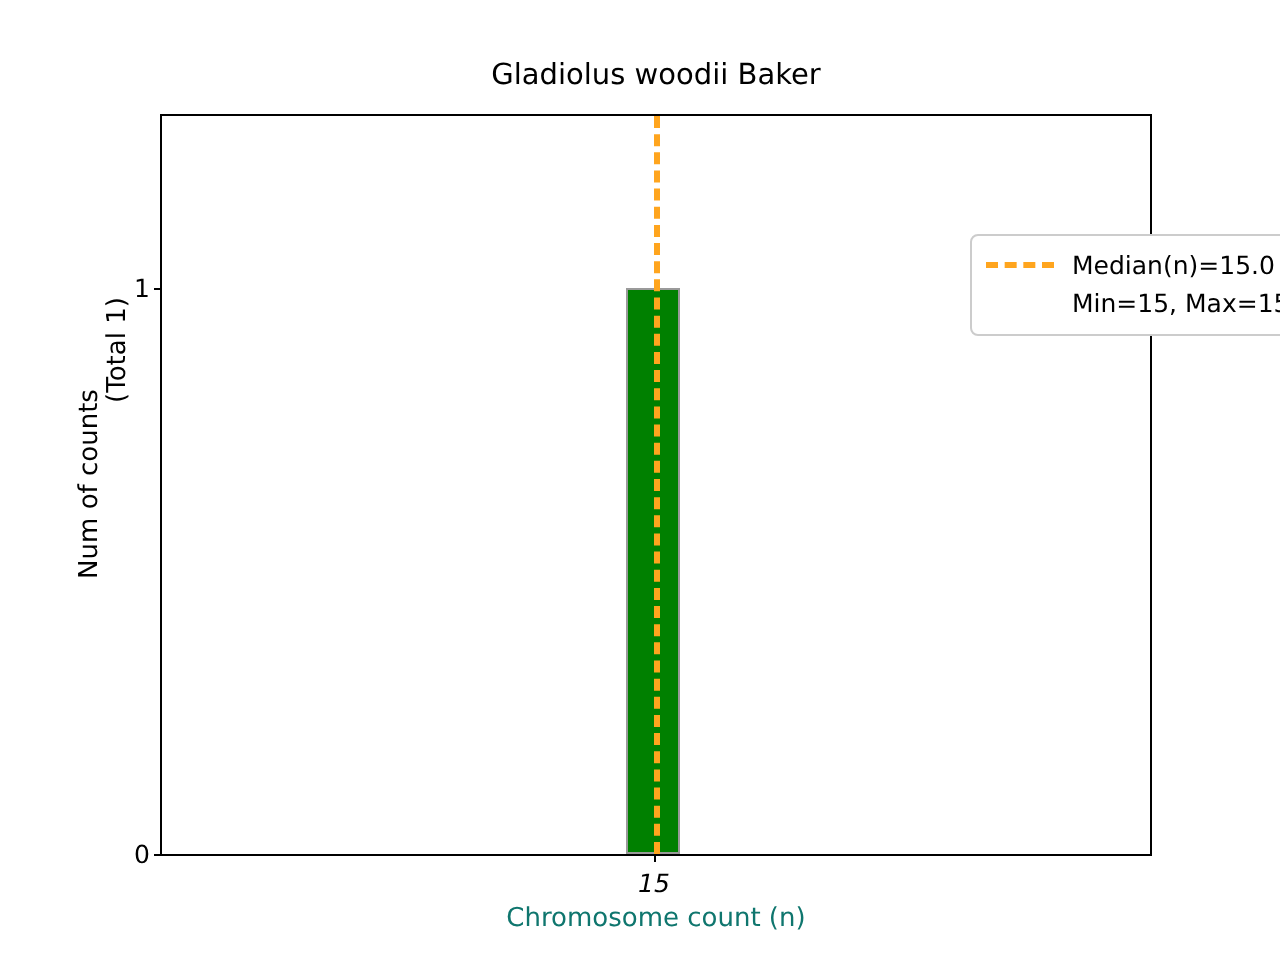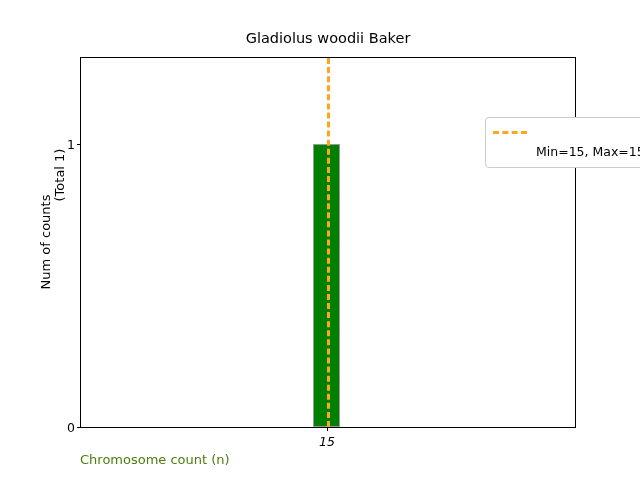--- a/index.html
+++ b/index.html
@@ -106,23 +106,24 @@
     white-space: nowrap;
     color: #000000;
   }
 
   
   #xlabel {
     position: absolute;
     left: 80px;
     top: 452px;
     width: 496px;
+    text-align: center;
     font-size: 13px;
     white-space: nowrap;
-    color: #4d7c0f;
+    color: #0f766e;
   }
   .ylabel-line {
     position: absolute;
     transform-origin: 50% 50%;
     transform: translate(-50%, -50%) rotate(-90deg);
     font-size: 13px;
     white-space: nowrap;
     color: #000000;
   }
   #ylabel-main  { left: 45px; top: 242px; }
@@ -176,20 +177,21 @@
 
     <div class="ytick-mark" style="top:23.3%;"></div>
     <div class="ytick-label" style="top:23.3%;">1</div>
 
     <div class="xtick-mark" style="left:246px;"></div>
     <div class="xtick-label" style="left:246px;font-style:italic;">15</div>
 
     <div id="legend">
       <div class="legend-row">
         <span class="legend-swatch"></span>
+        <span class="legend-text">Median(n)=15.0</span>
       </div>
       <div class="legend-row">
         <span class="legend-swatch blank"></span>
         <span class="legend-text">Min=15, Max=15</span>
       </div>
     </div>
 
   </div>
 
   <div id="xlabel">Chromosome count (n)</div>

